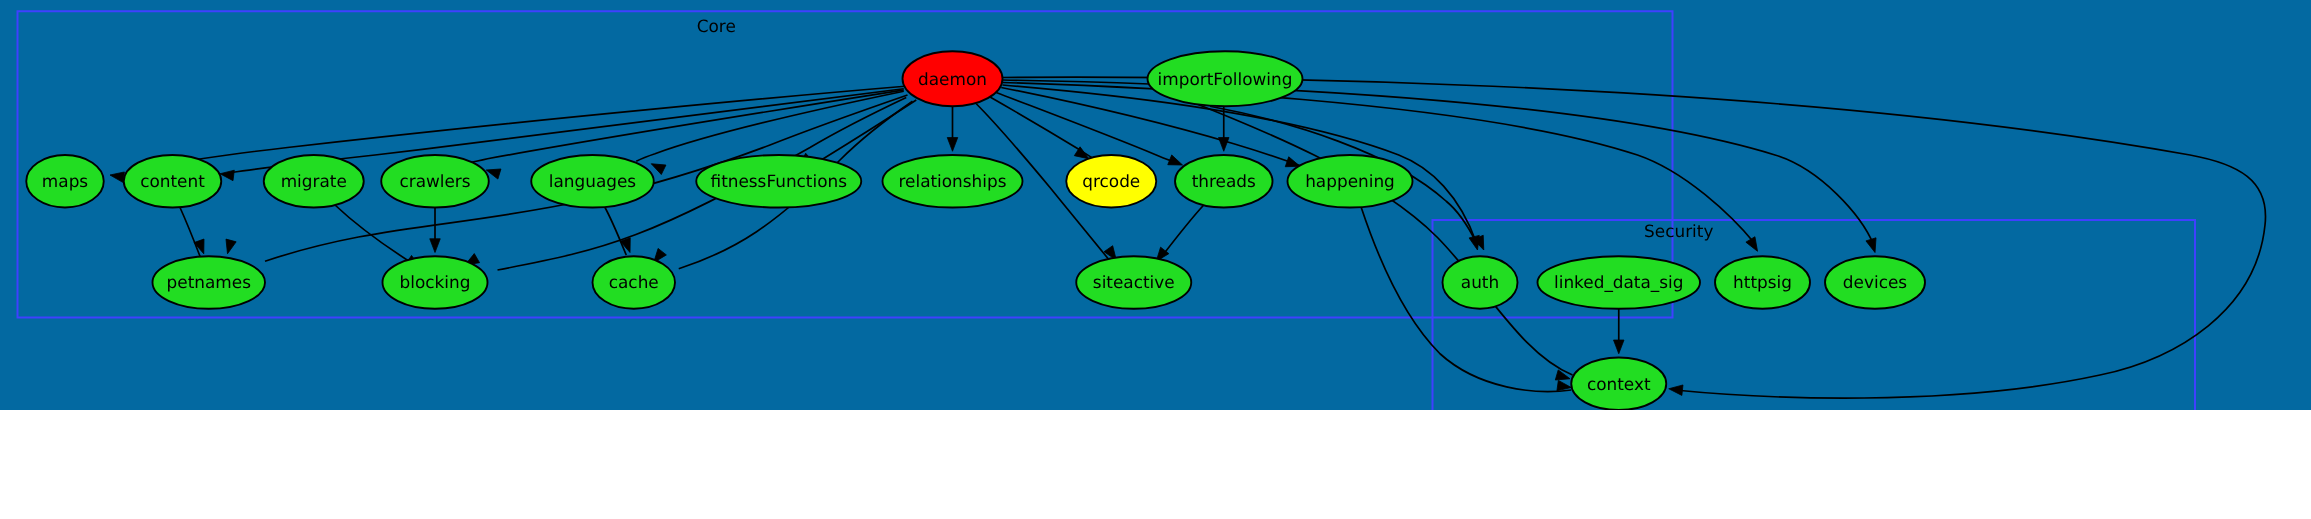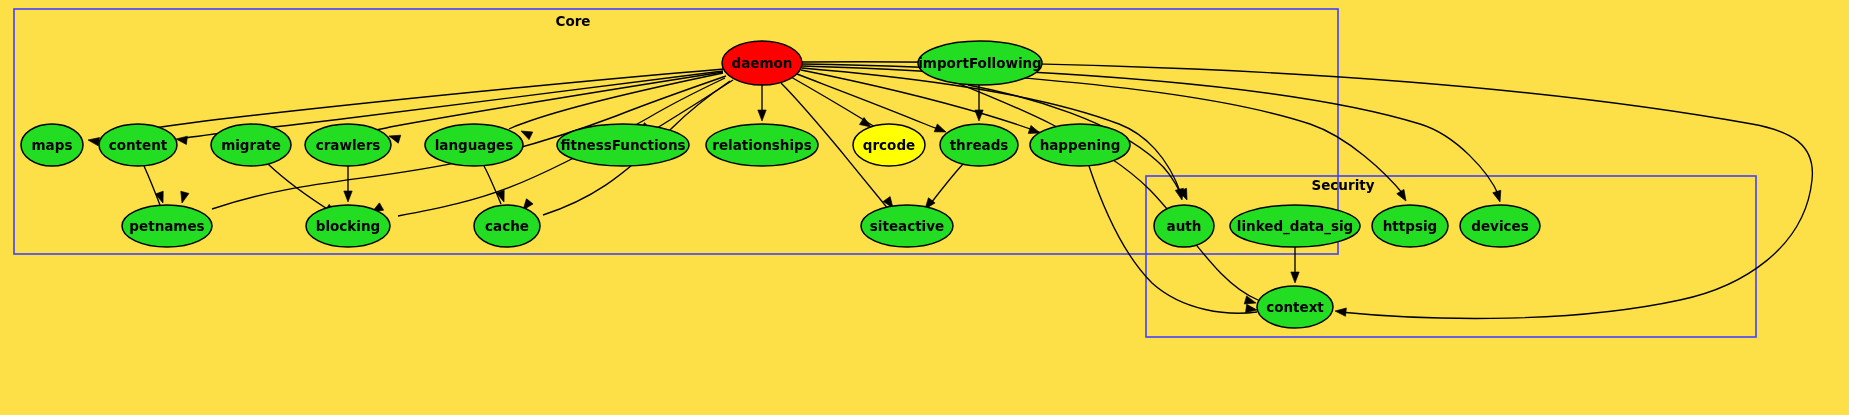--- a/index.html
+++ b/index.html
@@ -6,24 +6,23 @@
     margin: 0;
     padding: 0;
     background: #ffffff;
   }
   body {
     font-family: "DejaVu Sans", sans-serif;
   }
   #graph-root {
     position: relative;
     width: 1849px;
-    height: 415px;
-    background: #fde047;
+    height: 328px;
+    background: #0369a1;
     overflow: hidden;
-    font-weight: bold;
   }
   svg.graph-canvas {
     display: block;
     width: 1849px;
     height: 415px;
   }
   .cluster-box {
     fill: none;
     stroke: #4040ff;
     stroke-width: 1.6px;

